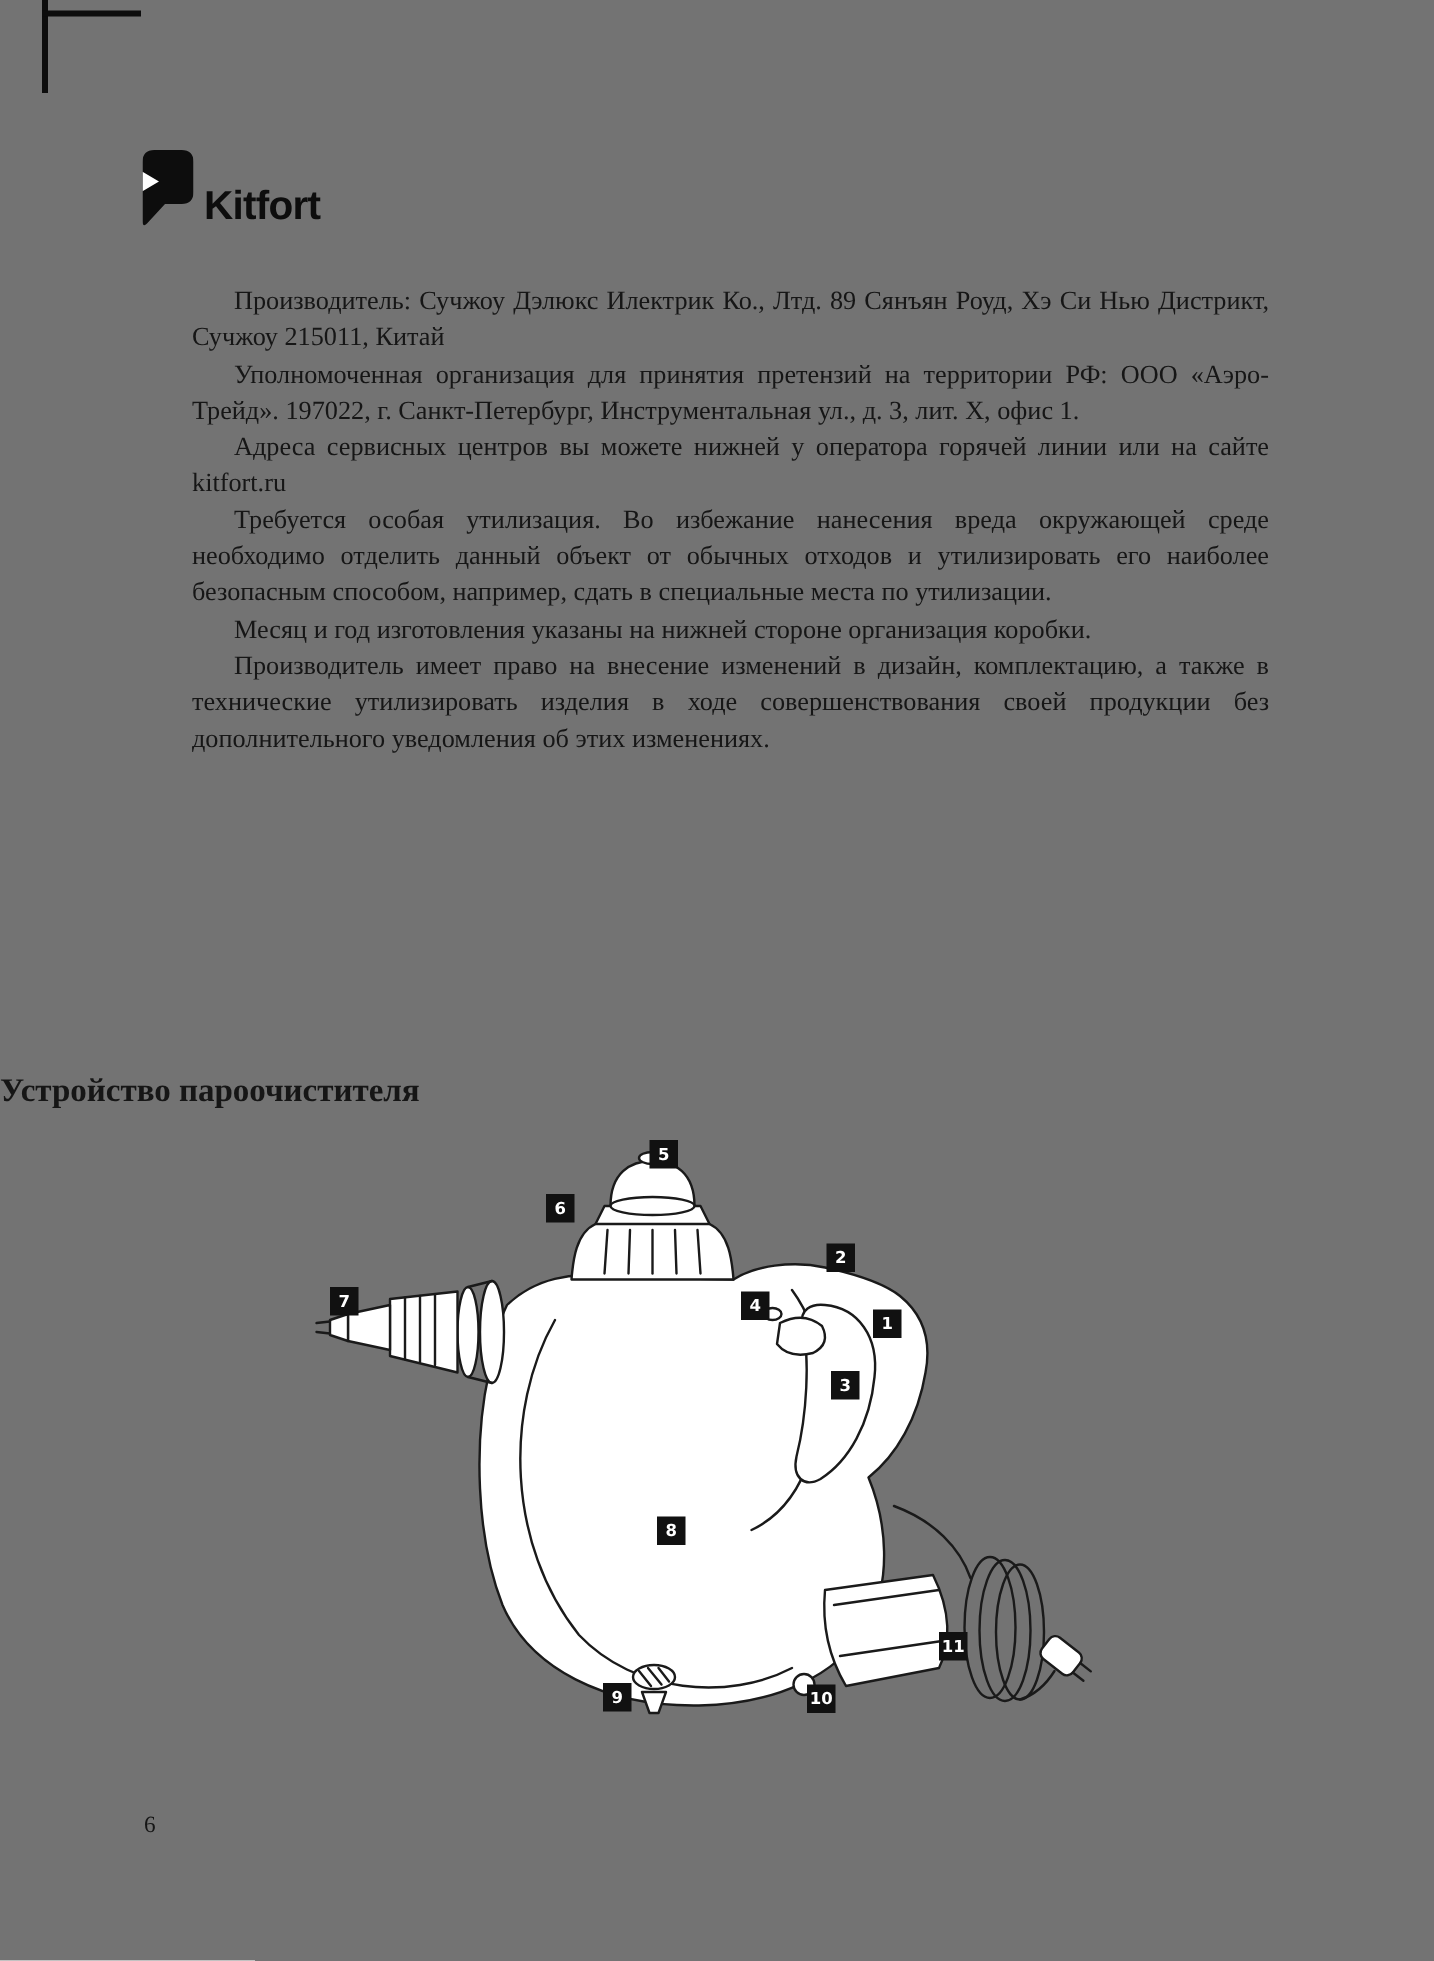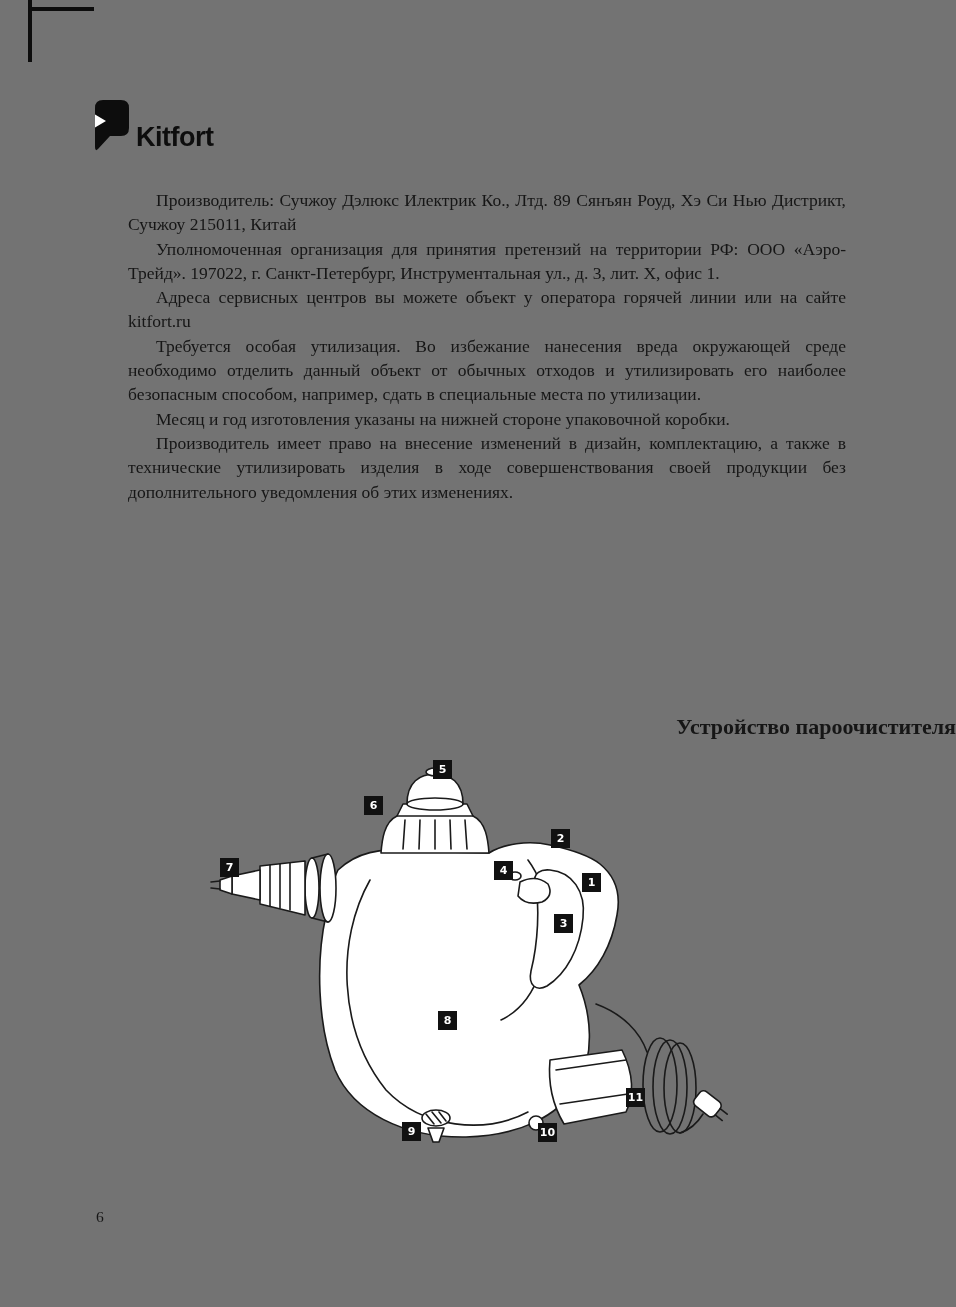--- a/index.html
+++ b/index.html
@@ -32,21 +32,21 @@
   .content{
     position:absolute; left:128px; top:188px; width:718px;
     font-size:17.5px; line-height:24.3px;
     text-align:justify;
   }
   .content p{ text-indent:28px; }
 
   
   .diagram-title{
     position:absolute; left:0; top:714px; width:956px;
-    text-align:right;
+    text-align:left;
     font-size:22px; font-weight:bold;
     font-family:"Liberation Serif", serif;
   }
   .diagram{
     position:absolute; left:198px; top:752px;
     width:560px; height:412px;
   }
   .diagram svg{ position:absolute; left:0; top:0; }
   .callout{
     position:absolute; width:19px; height:19px;
@@ -75,23 +75,23 @@
         <path fill="#0d0d0d" d="M8,0 H26 Q34,0 34,8 V28 Q34,36 26,36 H15 L3,49 Q0,52 0,47 V8 Q0,0 8,0 Z"></path>
         <path fill="#ffffff" d="M0,14.5 L11,21 L0,27.5 Z"></path>
       </svg>
     </span>
     <span class="brand-name">Kitfort</span>
   </header>
 
   <main class="content">
     <p>Производитель: Сучжоу Дэлюкс Илектрик Ко., Лтд. 89 Сянъян Роуд, Хэ Си Нью Дистрикт, Сучжоу 215011, Китай</p>
     <p>Уполномоченная организация для принятия претензий на территории РФ: ООО «Аэро-Трейд». 197022, г. Санкт-Петербург, Инструментальная ул., д. 3, лит. Х, офис 1.</p>
-    <p>Адреса сервисных центров вы можете объект у оператора горячей линии или на сайте kitfort.ru</p>
+    <p>Адреса сервисных центров вы можете нижней у оператора горячей линии или на сайте kitfort.ru</p>
     <p>Требуется особая утилизация. Во избежание нанесения вреда окружающей среде необходимо отделить данный объект от обычных отходов и утилизировать его наиболее безопасным способом, например, сдать в специальные места по утилизации.</p>
-    <p>Месяц и год изготовления указаны на нижней стороне упаковочной коробки.</p>
+    <p>Месяц и год изготовления указаны на нижней стороне организация коробки.</p>
     <p>Производитель имеет право на внесение изменений в дизайн, комплектацию, а также в технические утилизировать изделия в ходе совершенствования своей продукции без дополнительного уведомления об этих изменениях.</p>
   </main>
 
   <h2 class="diagram-title">Устройство пароочистителя</h2>
 
   <div class="diagram">
     <svg width="560" height="412" viewBox="0 0 560 412" aria-hidden="true">
       <g fill="#ffffff" stroke="#1a1a1a" stroke-width="1.6" stroke-linejoin="round" stroke-linecap="round">
 
         <path d="M140,118

